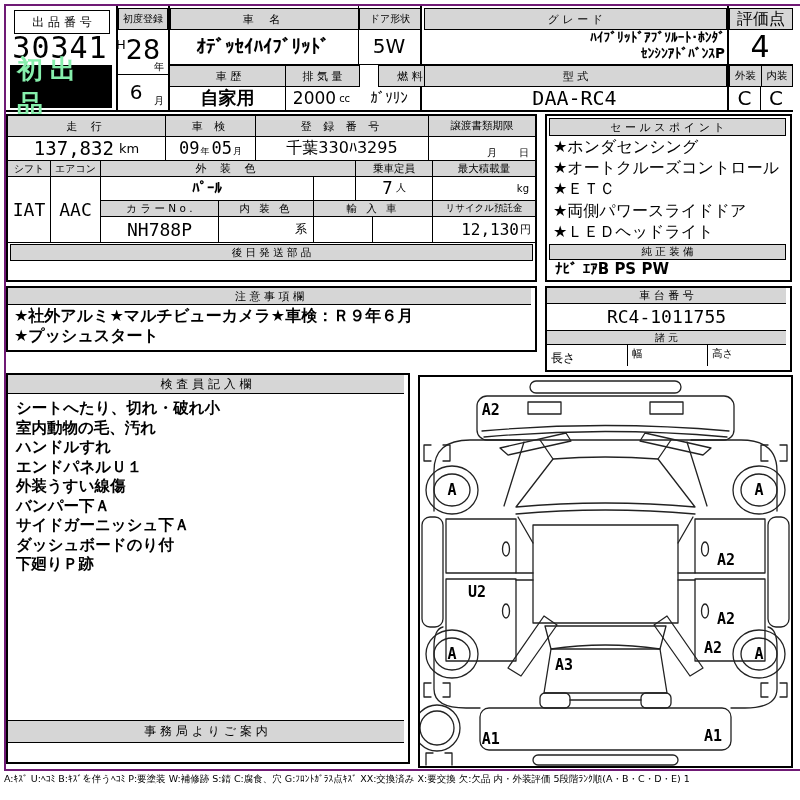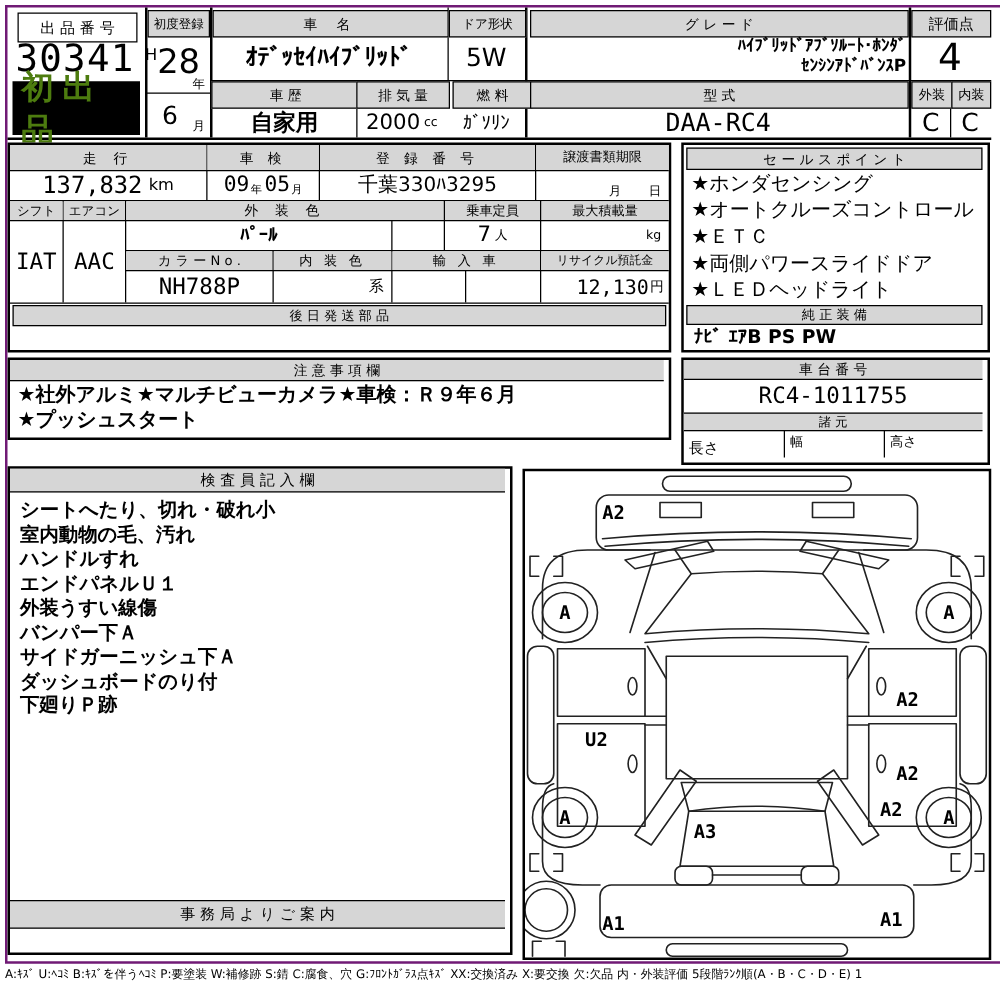--- a/index.html
+++ b/index.html
@@ -11,21 +11,21 @@
   .vline2{position:absolute;background:#000;width:2px;}
   .hline2{position:absolute;background:#000;height:2px;}
   .box{position:absolute;border:2px solid #000;background:#fff;}
   .hdr{position:absolute;background:#d6d6d6;border:1px solid #000;display:flex;align-items:center;
     justify-content:center;font-size:11px;white-space:nowrap;overflow:hidden;}
   .bar{position:absolute;background:#d6d6d6;display:flex;align-items:center;justify-content:center;
     font-size:11px;white-space:nowrap;}
   .val{position:absolute;display:flex;align-items:center;justify-content:center;white-space:nowrap;}
   .mono{font-family:"DejaVu Sans Mono","Liberation Mono",monospace;}
   .bold{font-weight:700;}
-  .badge{position:absolute;background:#000;color:#4d7c0f;display:flex;align-items:center;justify-content:center;
+  .badge{position:absolute;background:#000;color:#86efac;display:flex;align-items:center;justify-content:center;
     font-weight:700;font-size:26px;letter-spacing:7px;padding-left:7px;box-sizing:border-box;}
   .unit{font-size:10px;margin-left:3px;}
   .lines{position:absolute;font-size:15.5px;line-height:19.5px;font-weight:600;white-space:nowrap;}
   .slist{position:absolute;font-size:16px;line-height:21.2px;font-weight:400;white-space:nowrap;}
   .mark{position:absolute;transform:translate(-50%,-50%);font-weight:700;font-size:15px;
     font-family:"DejaVu Sans Mono","Liberation Mono",monospace;white-space:nowrap;}
   svg{position:absolute;left:0;top:0;}
   .legend{position:absolute;left:4px;top:773px;width:792px;font-size:9.5px;white-space:nowrap;overflow:hidden;}
 </style>
 </head>
@@ -58,37 +58,37 @@
     <div class="val" style="left:110px;top:70px;width:40px;height:32px;font-size:20px">6</div>
     <div class="abs" style="left:148px;top:88px;font-size:10px">月</div>
 
     <div class="hdr" style="left:164px;top:2px;width:187px;height:20px;letter-spacing:6px">車  名</div>
     <div class="hdr" style="left:353px;top:2px;width:60px;height:20px;font-size:10px">ドア形状</div>
     <div class="val bold" style="left:163px;top:23px;width:188px;height:34px;font-size:19px">ｵﾃﾞｯｾｲﾊｲﾌﾞﾘｯﾄﾞ</div>
     <div class="val" style="left:352px;top:23px;width:62px;height:34px;font-size:20px">5W</div>
 
     <div class="hdr" style="left:163px;top:59px;width:117px;height:20px">車 歴</div>
     <div class="hdr" style="left:279px;top:59px;width:73px;height:20px">排 気 量</div>
-    <div class="hdr" style="left:356px;top:59px;width:62px;height:20px">燃 料</div>
+    <div class="hdr" style="left:372px;top:59px;width:62px;height:20px">燃 料</div>
     <div class="val bold" style="left:163px;top:80px;width:117px;height:24px;font-size:18px">自家用</div>
     <div class="val" style="left:279px;top:80px;width:73px;height:24px">
       <span style="font-size:17px">2000</span>
       <span class="unit">cc</span>
     </div>
     <div class="val" style="left:352px;top:80px;width:62px;height:24px;font-size:15px">ｶﾞｿﾘﾝ</div>
 
     <div class="hdr" style="left:418px;top:2px;width:301px;height:20px">グ レ ー ド</div>
     <div class="abs" style="left:418px;top:23px;width:301px;height:34px;text-align:right;font-weight:700;font-size:13.5px;line-height:16px">
       <div>ﾊｲﾌﾞﾘｯﾄﾞｱﾌﾞｿﾙｰﾄ･ﾎﾝﾀﾞ</div>
       <div>ｾﾝｼﾝｱﾄﾞﾊﾞﾝｽP</div>
     </div>
     <div class="hdr" style="left:418px;top:59px;width:301px;height:20px">型 式</div>
     <div class="val mono" style="left:418px;top:80px;width:301px;height:24px;font-size:20px">DAA-RC4</div>
 
-    <div class="hdr" style="left:723px;top:2px;width:62px;height:20px;font-size:12px">評価点</div>
+    <div class="hdr" style="left:723px;top:2px;width:62px;height:20px;font-size:16px">評価点</div>
     <div class="val" style="left:723px;top:22px;width:62px;height:36px;font-size:30px">4</div>
     <div class="hdr" style="left:723px;top:59px;width:31px;height:20px;font-size:10.5px">外装</div>
     <div class="hdr" style="left:755px;top:59px;width:30px;height:20px;font-size:10.5px">内装</div>
     <div class="val" style="left:723px;top:80px;width:31px;height:24px;font-size:20px">C</div>
     <div class="val" style="left:755px;top:80px;width:30px;height:24px;font-size:20px">C</div>
   </div>
 
   <div class="box" style="left:0;top:108px;width:527px;height:164px">
     <div class="hline" style="left:0;top:20px;width:527px"></div>
     <div class="hline" style="left:0;top:44px;width:527px"></div>

